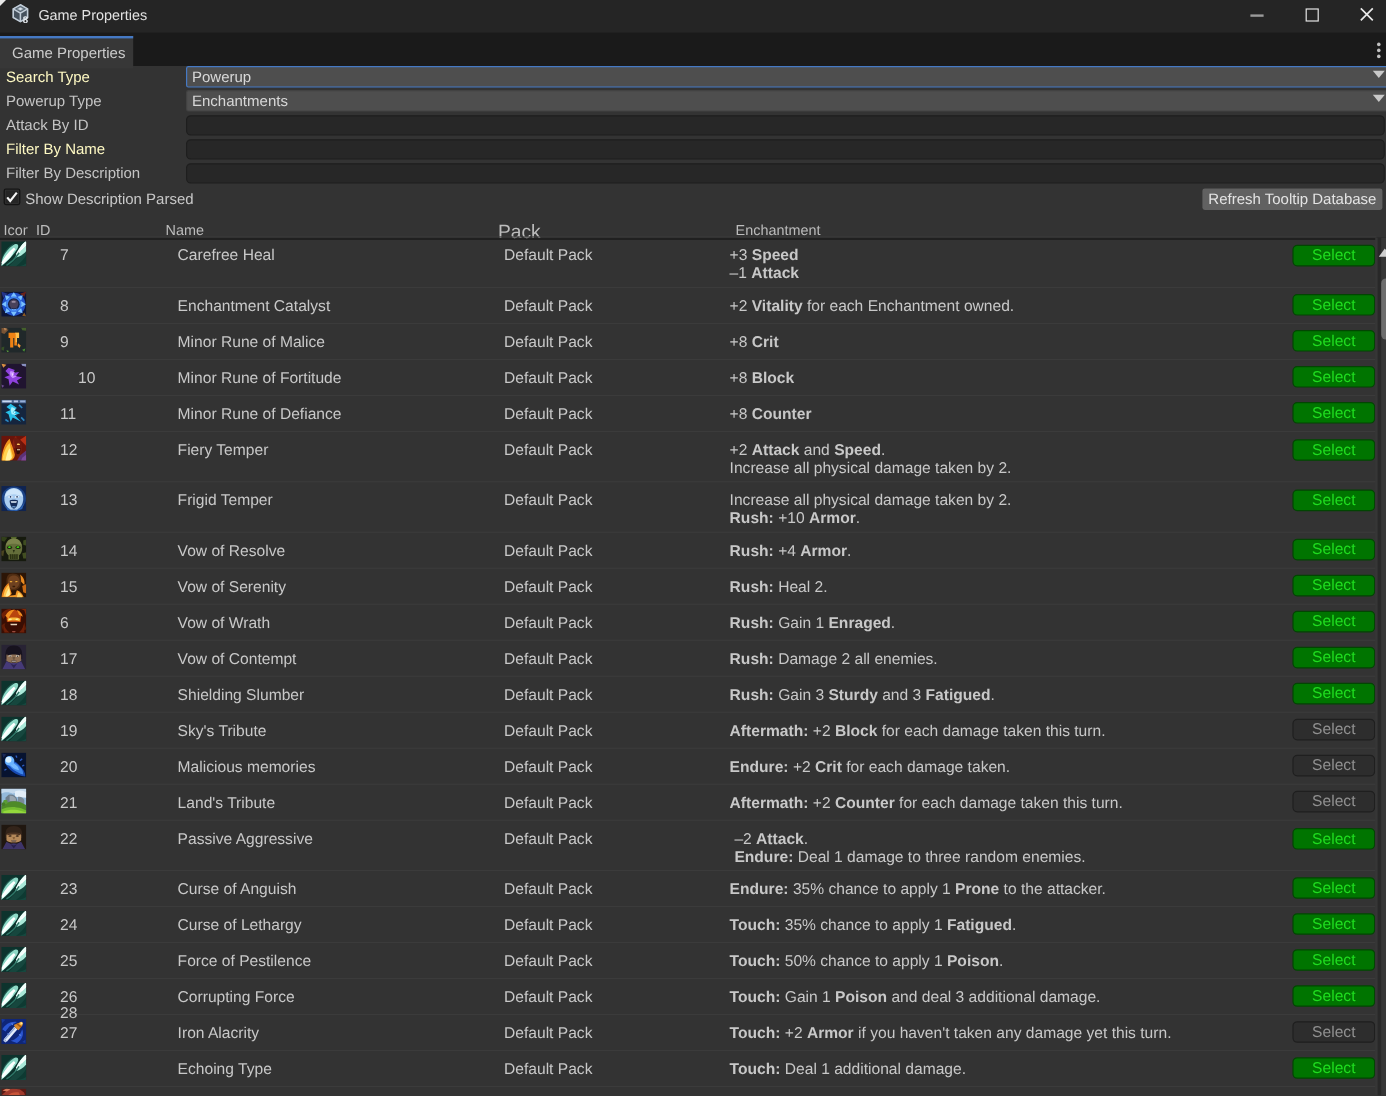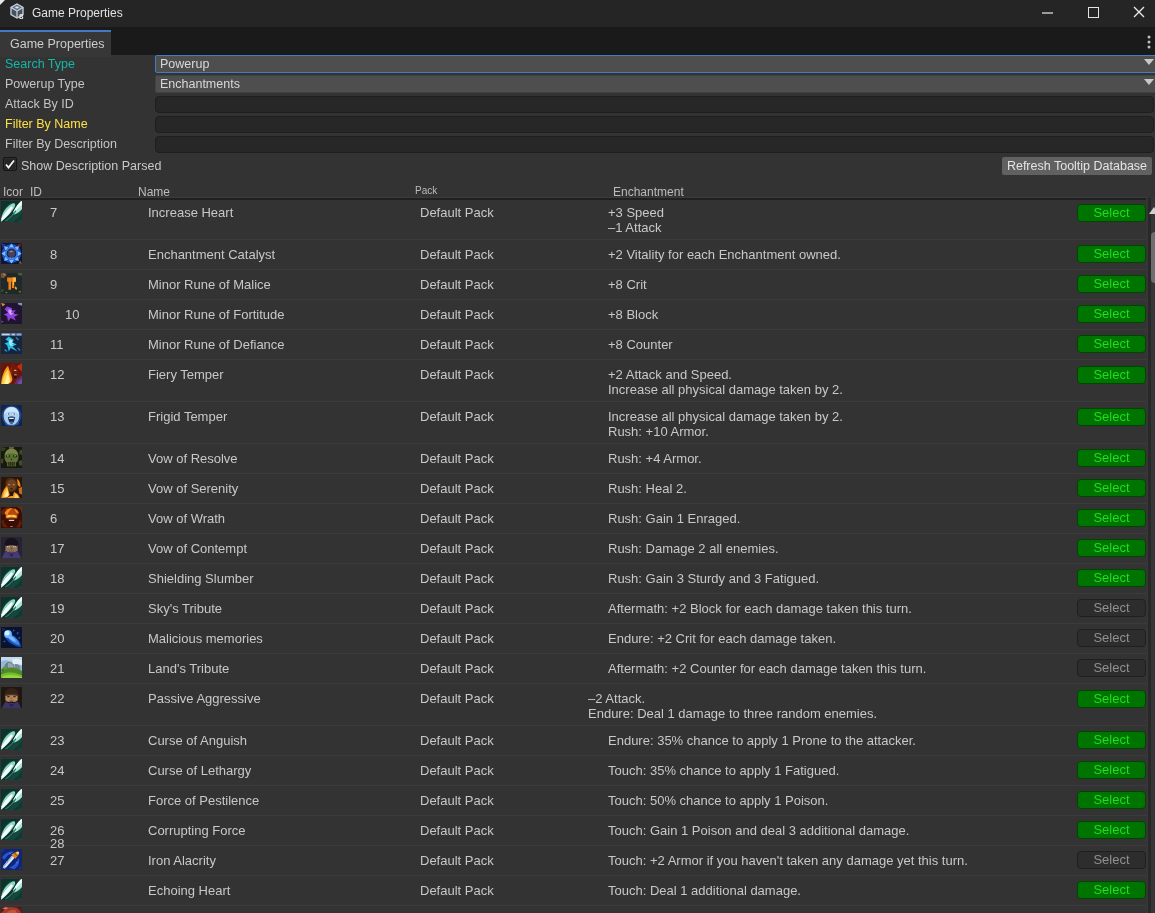--- a/index.html
+++ b/index.html
@@ -1,16 +1,16 @@
 <!DOCTYPE html>
 <html><head><meta charset="utf-8"><style>
 html,body{margin:0;padding:0}
 body{width:1155px;height:913px;overflow:hidden;background:#333333;font-family:"Liberation Sans",sans-serif;position:relative;-webkit-font-smoothing:antialiased;transform:translateZ(0)}
 .abs{position:absolute}
-b{font-weight:normal}
+b{font-weight:bold}
 svg{display:block}
 .btn{position:absolute;left:1077px;width:67px;height:16px;border-radius:4px;font-size:13px;text-align:center;line-height:16px}
 .btn.en{background:#007400;border:1px solid #024502;color:#1fdd1f}
 .btn.dis{background:#2d2d2d;border:1px solid #1f1f1f;color:#909090}
 .cell{position:absolute;font-size:13px;color:#c8c8c8;white-space:nowrap}
 </style></head><body>
 
 <div class="abs" style="left:0;top:0;width:1155px;height:27px;background:#252525"></div>
 <div class="abs" style="left:0;top:0;width:0;height:0;border-top:5px solid #e8e8e8;border-right:5px solid transparent"></div>
 <div class="abs" style="left:9px;top:3px">
@@ -38,24 +38,24 @@
 <div class="abs" style="left:0;top:30px;width:111px;height:25px;background:#373737;border-top:2px solid #4579c4"></div>
 <div class="abs" style="left:10px;top:37px;font-size:12.5px;color:#cccccc">Game Properties</div>
 <div class="abs" style="left:1147px;top:35px">
     <svg width="4" height="14">
       <circle cx="2" cy="2" r="1.5" fill="#c0c0c0"></circle>
       <circle cx="2" cy="7" r="1.5" fill="#c0c0c0"></circle>
       <circle cx="2" cy="12" r="1.5" fill="#c0c0c0"></circle>
     </svg>
   </div>
 
-<div class="abs" style="left:5px;top:57px;font-size:12.5px;color:#14b8a6">Search Type</div>
+<div class="abs" style="left:5px;top:57px;font-size:12.5px;color:#fef9c3">Search Type</div>
 <div class="abs" style="left:5px;top:77px;font-size:12.5px;color:#c4c4c4">Powerup Type</div>
 <div class="abs" style="left:5px;top:97px;font-size:12.5px;color:#c4c4c4">Attack By ID</div>
-<div class="abs" style="left:5px;top:117px;font-size:12.5px;color:#fde047">Filter By Name</div>
+<div class="abs" style="left:5px;top:117px;font-size:12.5px;color:#fef9c3">Filter By Name</div>
 <div class="abs" style="left:5px;top:137px;font-size:12.5px;color:#c4c4c4">Filter By Description</div>
 <div class="abs" style="left:155px;top:55px;width:997px;height:16px;background:#4e4e4e;border:1px solid #4579c4;border-radius:2px;font-size:12.5px;color:#d8d8d8;line-height:16px;padding-left:4px">Powerup</div>
 <div class="abs" style="left:1144px;top:59px;width:0;height:0;border-left:5px solid transparent;border-right:5px solid transparent;border-top:6px solid #c8c8c8"></div>
 <div class="abs" style="left:155px;top:75px;width:997px;height:16px;background:#4e4e4e;border:1px solid #424242;border-radius:2px;font-size:12.5px;color:#d8d8d8;line-height:16px;padding-left:4px">Enchantments</div>
 <div class="abs" style="left:1144px;top:79px;width:0;height:0;border-left:5px solid transparent;border-right:5px solid transparent;border-top:6px solid #c8c8c8"></div>
 <div class="abs" style="left:155px;top:96px;width:997px;height:15px;background:#272727;border:1px solid #1e1e1e;border-radius:4px"></div>
 <div class="abs" style="left:155px;top:116px;width:997px;height:15px;background:#272727;border:1px solid #1e1e1e;border-radius:4px"></div>
 <div class="abs" style="left:155px;top:136px;width:997px;height:15px;background:#272727;border:1px solid #1e1e1e;border-radius:4px"></div>
 
 <div class="abs" style="left:3px;top:157px;width:12px;height:12px;border:1px solid #141414;border-radius:2px;background:#252525;box-shadow:inset 0 0 0 1px #2e2e2e"></div>
@@ -64,41 +64,41 @@
       <path d="M3 7.5 L5.5 10.5 L11 3.5" stroke="#f4f4f4" stroke-width="1.8" fill="none"></path>
     </svg>
   </div>
 <div class="abs" style="left:21px;top:159px;font-size:12.5px;color:#c8c8c8">Show Description Parsed</div>
 <div class="abs" style="left:1002px;top:157px;width:150px;height:18px;background:#616161;border-radius:2px;font-size:12.5px;color:#e4e4e4;text-align:center;line-height:18px">Refresh Tooltip Database</div>
 
 <div class="abs" style="left:0;top:176px;width:1155px;height:22px;background:#333333;border-bottom:2px solid #202020"></div>
 <div class="cell" style="left:3px;top:185px;width:20px;overflow:hidden;color:#bcbcbc;font-size:12px">Icon</div>
 <div class="cell" style="left:30px;top:185px;color:#bcbcbc;font-size:12px">ID</div>
 <div class="cell" style="left:138px;top:185px;color:#bcbcbc;font-size:12px">Name</div>
-<div class="cell" style="left:415px;top:185px;color:#bcbcbc;font-size:10px">Pack</div>
+<div class="cell" style="left:415px;top:185px;color:#bcbcbc;font-size:16px">Pack</div>
 <div class="cell" style="left:613px;top:185px;color:#bcbcbc;font-size:12px">Enchantment</div>
 
 <div class="abs" style="left:0;top:197px;width:1147px;height:42px;border-top:1px solid #3b3b3b"></div>
 <div style="position:absolute;left:1px;top:201px;width:21px;height:21px;overflow:hidden">
     <svg width="21" height="21" viewBox="0 0 24 24">
       <rect width="24" height="24" fill="#0d332d"></rect>
       <path d="M24 7 C19 12 13 18 7 24 L24 24 Z" fill="#16473e"></path>
       <path d="M14 24 C18 21 22 17 24 13 L24 21 C21 23.5 17 24 14 24 Z" fill="#0e3a32"></path>
       <path d="M0 19 C1 13 4 8 9 4 L12 2 L8 9 Z" fill="#1d5a4e"></path>
       <path d="M0 24 C0 16 4 9 11 4 C15 1 18 3 15 8 C11 14 5 20 0 24 Z" fill="#8ed8c6"></path>
       <path d="M0 23 C2 17 6 11 12 6 C13 10 10 15 5 19 C3 21 1 22.5 0 23 Z" fill="#eafffa"></path>
       <path d="M1 21 C4 16 8 11 13 7" stroke="#ffffff" stroke-width="2.2" fill="none"></path>
       <path d="M13 16 C15 11 18 5 23 0 L24 0 L24 9 C21 13 17 15 13 16 Z" fill="#a9e8d8"></path>
       <path d="M15 13 C17 9 20 4 24 1" stroke="#f0fffb" stroke-width="2.4" fill="none"></path>
       <path d="M19 8 L24 3" stroke="#ffffff" stroke-width="1.2" fill="none"></path>
       <path d="M5 23 C10 20 14 16 17 11" stroke="#2e7566" stroke-width="1.4" fill="none"></path>
     </svg>
   </div>
 <div class="cell" style="left:50px;top:205px;line-height:15px">7</div>
-<div class="cell" style="left:148px;top:205px;line-height:15px">Increase Heart</div>
+<div class="cell" style="left:148px;top:205px;line-height:15px">Carefree Heal</div>
 <div class="cell" style="left:420px;top:205px;line-height:15px">Default Pack</div>
 <div class="cell" style="left:608px;top:205px;line-height:15px">+3 <b>Speed</b><br>–1 <b>Attack</b></div>
 <div class="btn en" style="top:204px">Select</div>
 <div class="abs" style="left:0;top:239px;width:1147px;height:30px;border-top:1px solid #3b3b3b"></div>
 <div style="position:absolute;left:1px;top:243px;width:21px;height:21px;overflow:hidden">
     <svg width="21" height="21" viewBox="0 0 24 24">
       <rect width="24" height="24" fill="#0d1538"></rect>
       <path d="M0 0 L6 2 L2 6 Z" fill="#24348a"></path>
       <path d="M24 0 L22 5 L18 2 Z" fill="#6a2218"></path>
       <path d="M22 20 L24 24 L20 23 Z" fill="#8a5a20"></path>
@@ -416,21 +416,21 @@
       <path d="M10.8 12 L13.2 12 L12.6 14.2 L11.4 14.2 Z" fill="#8a6038"></path>
       <path d="M9.5 15.4 C11 14.8 13 14.8 14.5 15.4 L13.6 17 L10.4 17 Z" fill="#40281a"></path>
       <path d="M10 15.8 L14 15.8" stroke="#d8c0a0" stroke-width="0.8"></path>
       <path d="M1 24 L5 16.5 L9 18.5 L12 18 L15 18.5 L19 16.5 L23 24 Z" fill="#3e3468"></path>
       <path d="M9 19 L12 23 L15 19 L12 20 Z" fill="#262048"></path>
     </svg>
   </div>
 <div class="cell" style="left:50px;top:691px;line-height:15px">22</div>
 <div class="cell" style="left:148px;top:691px;line-height:15px">Passive Aggressive</div>
 <div class="cell" style="left:420px;top:691px;line-height:15px">Default Pack</div>
-<div class="cell" style="left:588px;top:691px;line-height:15px">–2 <b>Attack</b>.<br><b>Endure:</b> Deal 1 damage to three random enemies.</div>
+<div class="cell" style="left:612px;top:691px;line-height:15px">–2 <b>Attack</b>.<br><b>Endure:</b> Deal 1 damage to three random enemies.</div>
 <div class="btn en" style="top:690px">Select</div>
 <div class="abs" style="left:0;top:725px;width:1147px;height:30px;border-top:1px solid #3b3b3b"></div>
 <div style="position:absolute;left:1px;top:729px;width:21px;height:21px;overflow:hidden">
     <svg width="21" height="21" viewBox="0 0 24 24">
       <rect width="24" height="24" fill="#0d332d"></rect>
       <path d="M24 7 C19 12 13 18 7 24 L24 24 Z" fill="#16473e"></path>
       <path d="M14 24 C18 21 22 17 24 13 L24 21 C21 23.5 17 24 14 24 Z" fill="#0e3a32"></path>
       <path d="M0 19 C1 13 4 8 9 4 L12 2 L8 9 Z" fill="#1d5a4e"></path>
       <path d="M0 24 C0 16 4 9 11 4 C15 1 18 3 15 8 C11 14 5 20 0 24 Z" fill="#8ed8c6"></path>
       <path d="M0 23 C2 17 6 11 12 6 C13 10 10 15 5 19 C3 21 1 22.5 0 23 Z" fill="#eafffa"></path>
@@ -542,21 +542,21 @@
       <path d="M0 24 C0 16 4 9 11 4 C15 1 18 3 15 8 C11 14 5 20 0 24 Z" fill="#8ed8c6"></path>
       <path d="M0 23 C2 17 6 11 12 6 C13 10 10 15 5 19 C3 21 1 22.5 0 23 Z" fill="#eafffa"></path>
       <path d="M1 21 C4 16 8 11 13 7" stroke="#ffffff" stroke-width="2.2" fill="none"></path>
       <path d="M13 16 C15 11 18 5 23 0 L24 0 L24 9 C21 13 17 15 13 16 Z" fill="#a9e8d8"></path>
       <path d="M15 13 C17 9 20 4 24 1" stroke="#f0fffb" stroke-width="2.4" fill="none"></path>
       <path d="M19 8 L24 3" stroke="#ffffff" stroke-width="1.2" fill="none"></path>
       <path d="M5 23 C10 20 14 16 17 11" stroke="#2e7566" stroke-width="1.4" fill="none"></path>
     </svg>
   </div>
 <div class="cell" style="left:50px;top:836px">28</div>
-<div class="cell" style="left:148px;top:883px">Echoing Heart</div>
+<div class="cell" style="left:148px;top:883px">Echoing Type</div>
 <div class="cell" style="left:420px;top:883px">Default Pack</div>
 <div class="cell" style="left:608px;top:883px"><b>Touch:</b> Deal 1 additional damage.</div>
 <div class="btn en" style="top:881px">Select</div>
 <div class="abs" style="left:0;top:905px;width:1147px;height:8px;border-top:1px solid #3b3b3b"></div>
 <div style="position:absolute;left:1px;top:907px;width:21px;height:6px;overflow:hidden">
     <svg width="21" height="6" viewBox="0 0 24 7">
       <rect width="24" height="7" fill="#5a1a14"></rect>
       <path d="M0 7 C3 3 7 1 11 0 L18 1 L22 4 L23 7 Z" fill="#a03a2c"></path>
       <path d="M6 7 C9 4 13 3 17 4 L18 7 Z" fill="#c85438"></path>
       <path d="M1 2 L5 0 L9 1 L5 3 Z" fill="#d87858"></path>

